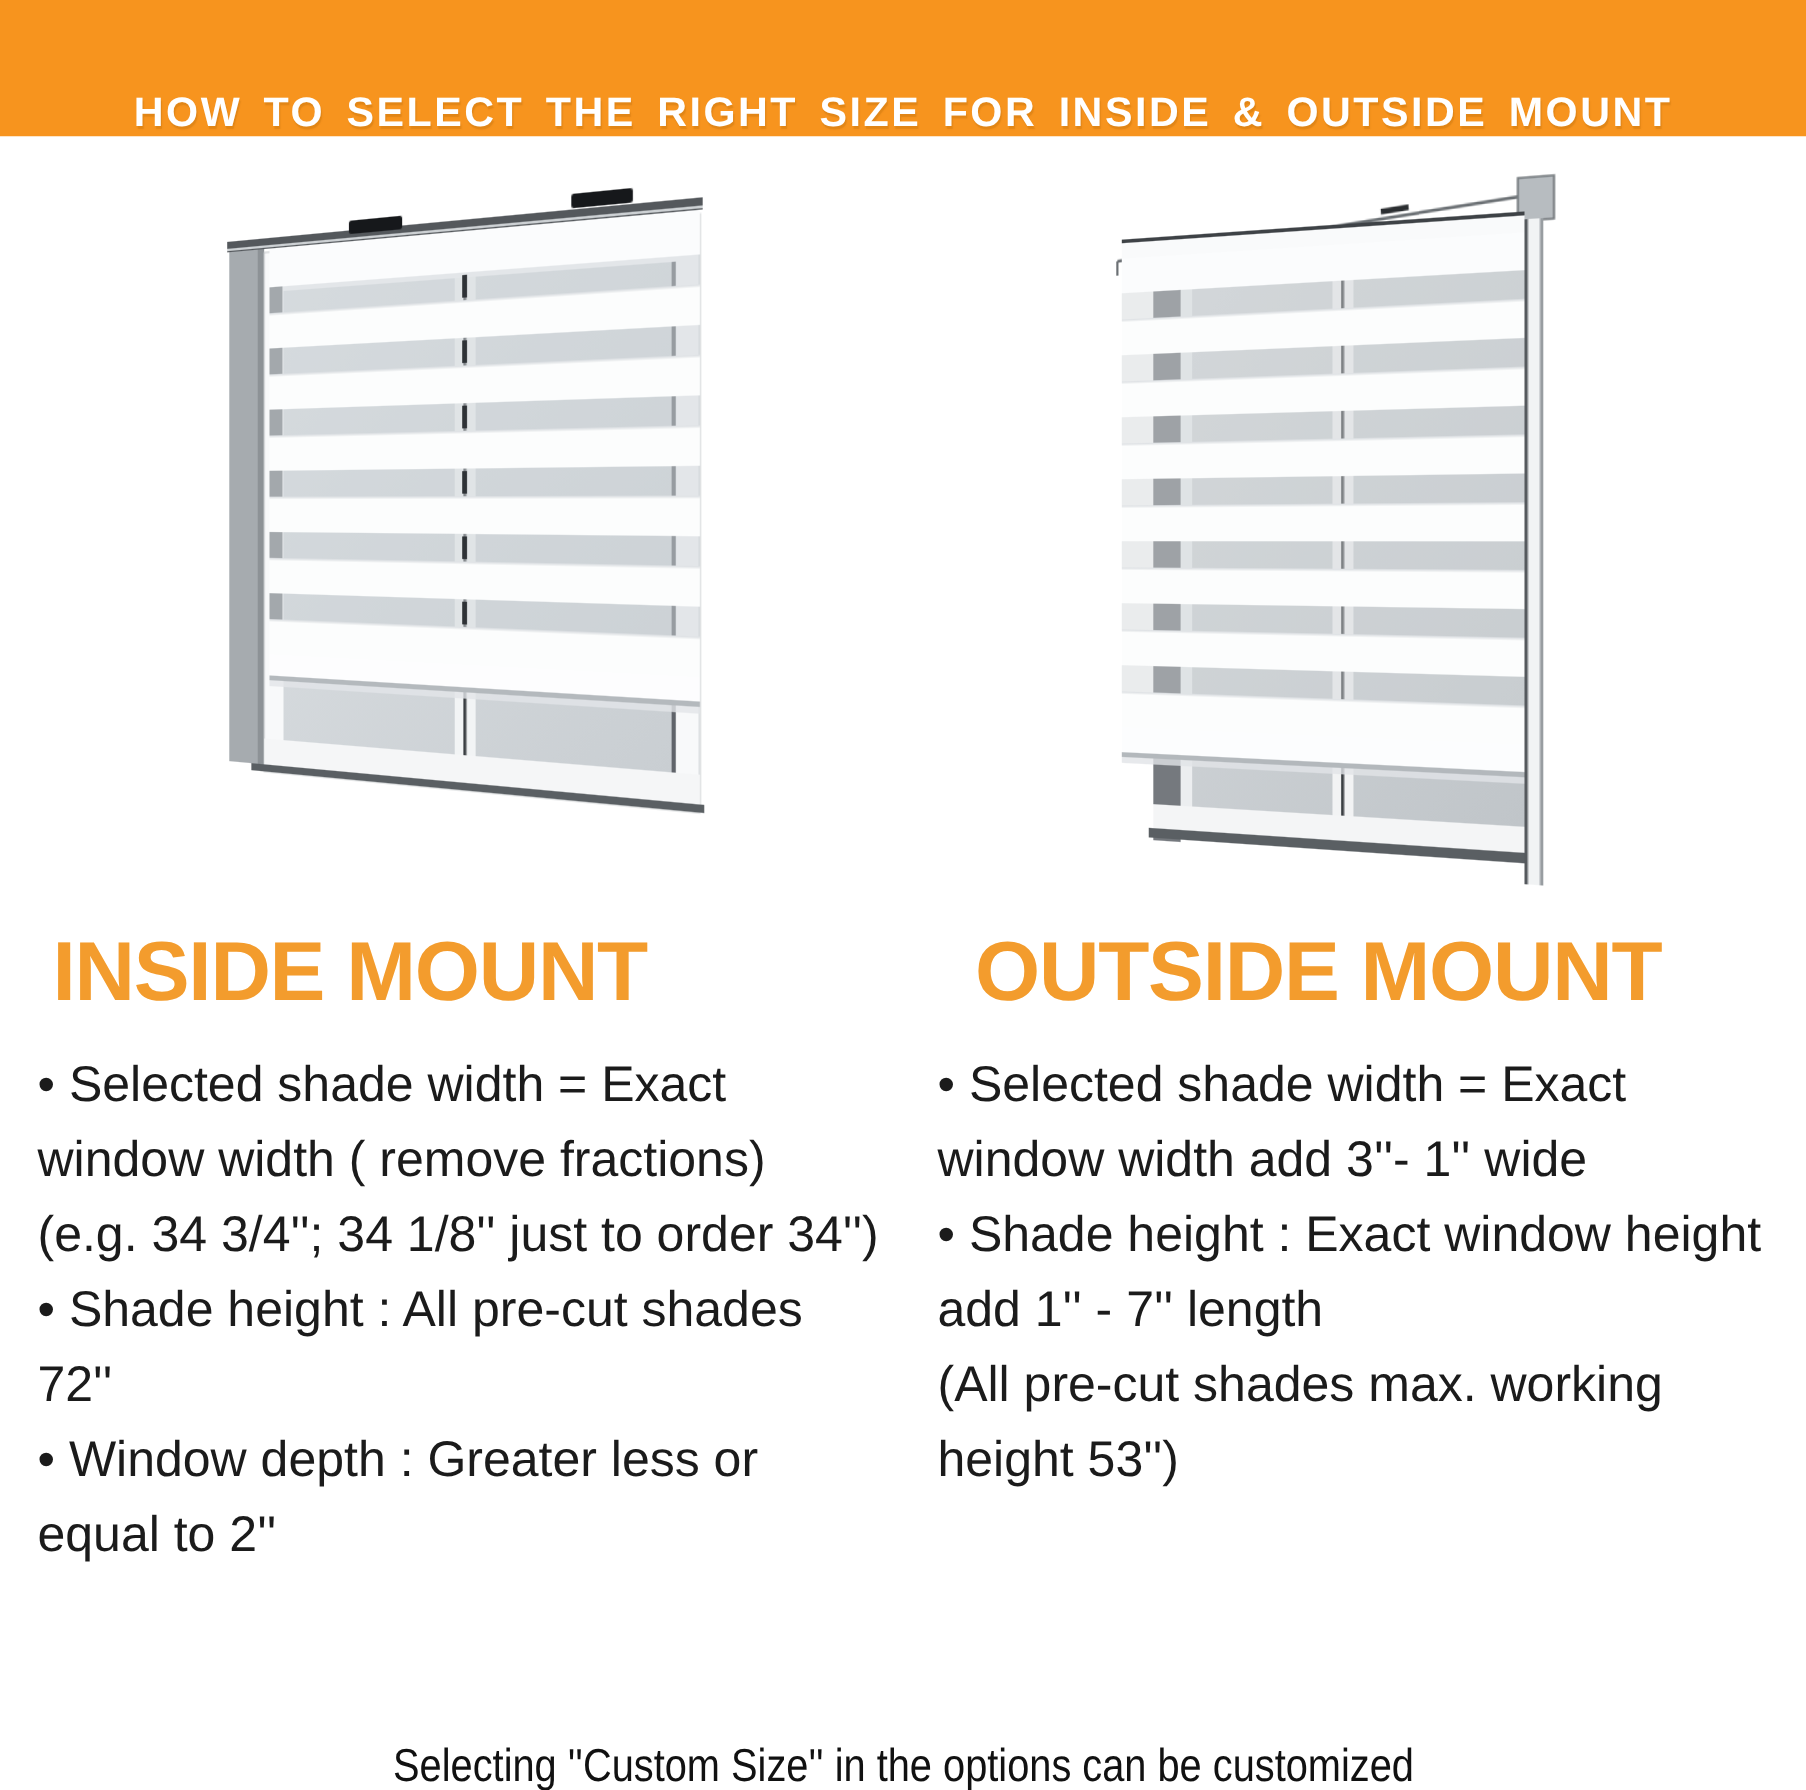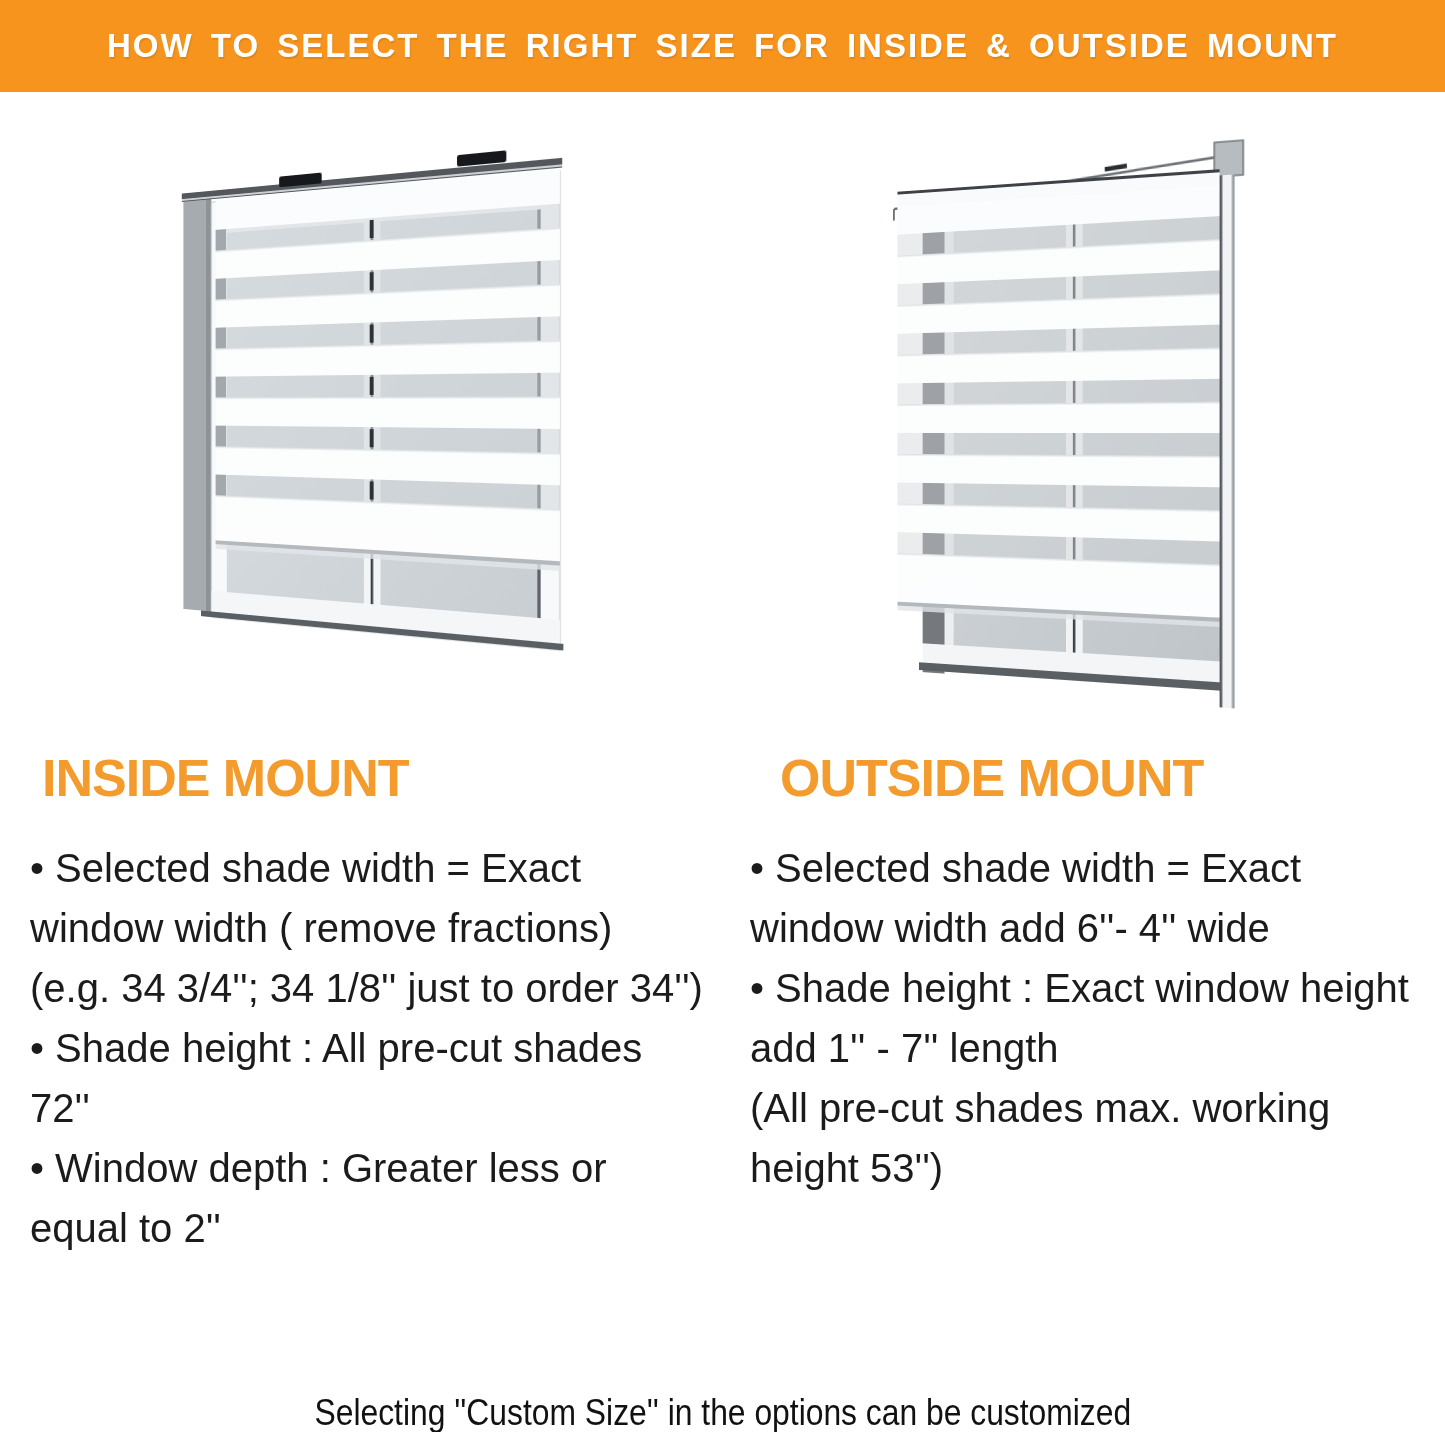--- a/index.html
+++ b/index.html
@@ -10,24 +10,24 @@
     background: #ffffff;
     overflow: hidden;
     font-family: "Liberation Sans", sans-serif;
   }
 
   
   .banner {
     position: absolute;
     left: 0; top: 0;
     width: 100%;
-    height: 92px;
+    height: 109px;
     background: #F7941E;
     display: flex;
-    align-items: center;
+    align-items: flex-end;
     justify-content: center;
   }
   .banner-title {
     color: #ffffff;
     font-size: 33px;
     font-weight: 700;
     letter-spacing: 2px;
     word-spacing: 6px;
     white-space: nowrap;
     text-shadow: 1px 2px 1px rgba(160, 90, 0, 0.25);
@@ -37,21 +37,21 @@
   .illus { position: absolute; }
   .illus-left  { left: 158px; top: 163px; width: 400px; height: 480px;
                  transform: perspective(600px) rotateY(-14deg); }
   .illus-right { left: 880px; top: 152px; width: 370px; height: 560px;
                  transform: perspective(700px) rotateY(-11deg); }
 
   
   .heading {
     position: absolute;
     margin: 0;
-    font-size: 52px;
+    font-size: 67px;
     font-weight: 700;
     letter-spacing: -1px;
     color: #F39C2D;
     white-space: nowrap;
     line-height: 56px;
   }
   .heading-left  { left: 42px;  top: 750px; }
   .heading-right { left: 780px; top: 750px; }
 
   
@@ -254,21 +254,21 @@
       <div class="text-line">• Selected shade width = Exact</div>
       <div class="text-line">window width ( remove fractions)</div>
       <div class="text-line">(e.g. 34 3/4''; 34 1/8'' just to order 34'')</div>
       <div class="text-line">• Shade height : All pre-cut shades</div>
       <div class="text-line">72''</div>
       <div class="text-line">• Window depth : Greater less or</div>
       <div class="text-line">equal to 2''</div>
     </div>
   <div class="col col-right">
       <div class="text-line">• Selected shade width = Exact</div>
-      <div class="text-line">window width add 6''- 4'' wide</div>
+      <div class="text-line">window width add 3''- 1'' wide</div>
       <div class="text-line">• Shade height : Exact window height</div>
       <div class="text-line">add 1'' - 7'' length</div>
       <div class="text-line">(All pre-cut shades max. working</div>
       <div class="text-line">height 53'')</div>
     </div>
 
   <div class="footer">
     <span class="footer-note">Selecting ''Custom Size'' in the options can be customized</span>
   </div>
 

